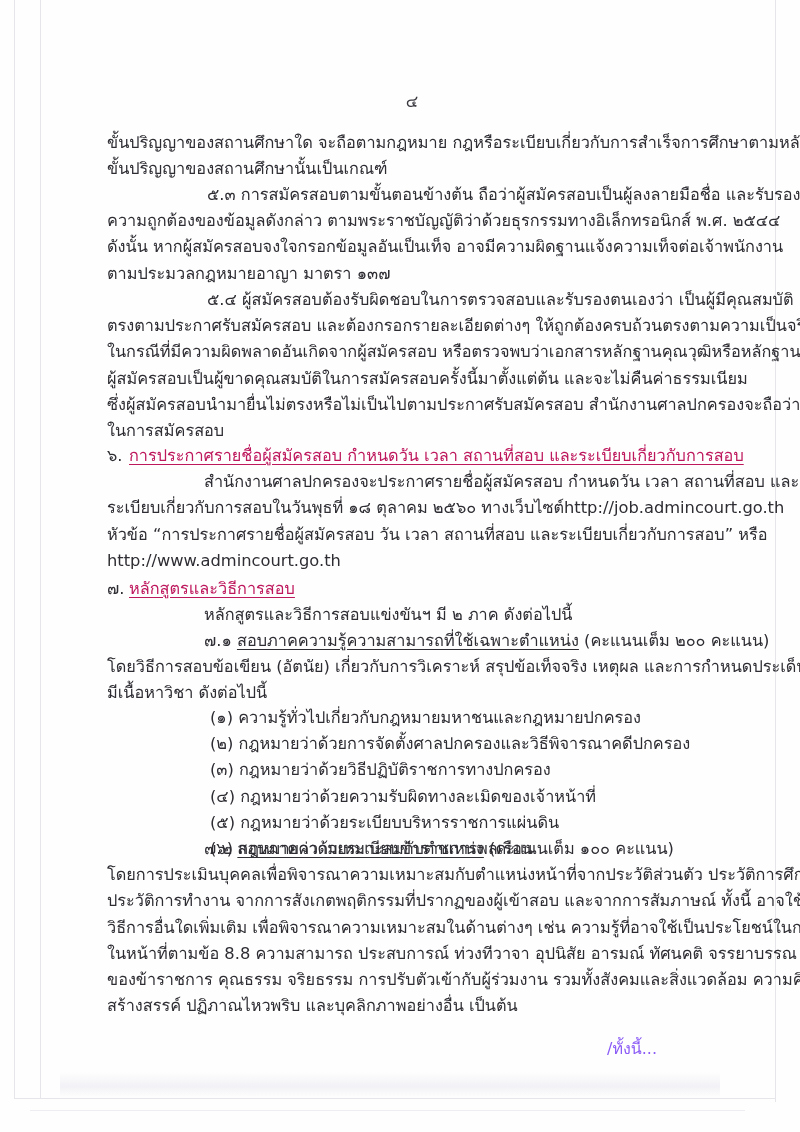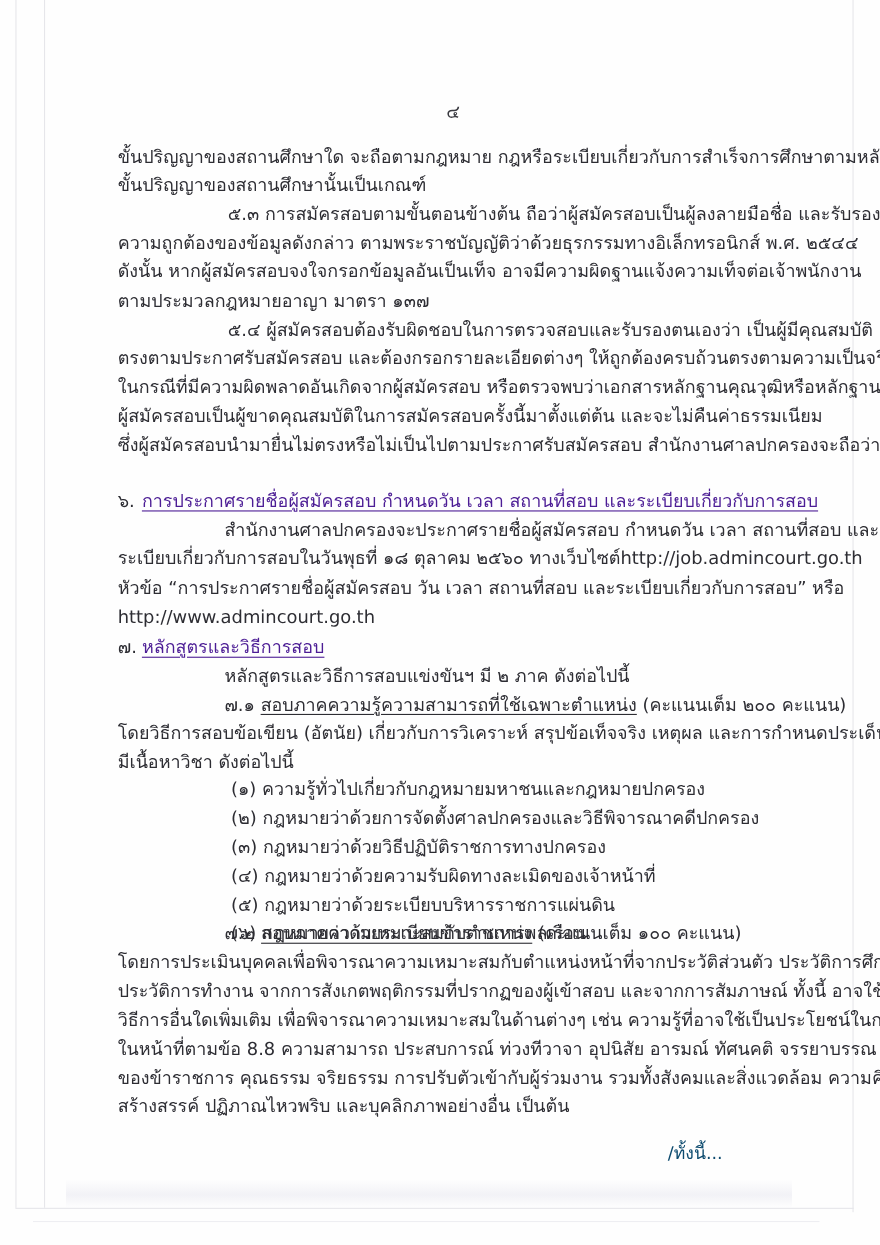--- a/index.html
+++ b/index.html
@@ -85,33 +85,33 @@
   .ln.ind-list   { padding-left: 103px; }
   .ln.ind-head2  { padding-left: 0; }
 
   .hd-num {
     display: inline-block;
     min-width: 22px;
   }
 
   .u { text-decoration: underline; text-underline-offset: 2.5px; }
 
-  .bold-ish { color: #4c1d95; margin-top: 16px; }
+  .bold-ish { color: #be185d; margin-top: 16px; }
 
   .url { font-family: "DejaVu Sans", "Liberation Sans", sans-serif; }
 
   .footer-note {
     position: absolute;
     left: 0;
     top: 1036px;
     width: 610px;
     text-align: right;
     padding-right: 60px;
     font-size: 16px;
-    color: #0c4a6e;
+    color: #8b5cf6;
     box-sizing: border-box;
   }
 </style>
 </head>
 <body>
 
 <div class="page">
 
   <div class="scan-line v-left-a"></div>
   <div class="scan-line v-left-b"></div>
@@ -135,20 +135,21 @@
       <span class="ln ind-para">ดังนั้น หากผู้สมัครสอบจงใจกรอกข้อมูลอันเป็นเท็จ อาจมีความผิดฐานแจ้งความเท็จต่อเจ้าพนักงาน</span>
       <span class="ln ind-para">ตามประมวลกฎหมายอาญา มาตรา ๑๓๗</span>
     </div>
 
     <div class="body-block" style="top:287px;">
       <span class="ln ind-sub">๕.๔ ผู้สมัครสอบต้องรับผิดชอบในการตรวจสอบและรับรองตนเองว่า เป็นผู้มีคุณสมบัติ</span>
       <span class="ln ind-para">ตรงตามประกาศรับสมัครสอบ และต้องกรอกรายละเอียดต่างๆ ให้ถูกต้องครบถ้วนตรงตามความเป็นจริง</span>
       <span class="ln ind-para">ในกรณีที่มีความผิดพลาดอันเกิดจากผู้สมัครสอบ หรือตรวจพบว่าเอกสารหลักฐานคุณวุฒิหรือหลักฐานอื่นใด</span>
       <span class="ln ind-para">ผู้สมัครสอบเป็นผู้ขาดคุณสมบัติในการสมัครสอบครั้งนี้มาตั้งแต่ต้น และจะไม่คืนค่าธรรมเนียม</span>
       <span class="ln ind-para">ซึ่งผู้สมัครสอบนำมายื่นไม่ตรงหรือไม่เป็นไปตามประกาศรับสมัครสอบ สำนักงานศาลปกครองจะถือว่า</span>
+      <span class="ln ind-para">ในการสมัครสอบ</span>
     </div>
 
     <div class="body-block" style="top:443px;">
       <span class="ln ind-head2"><span class="hd-num">๖.</span><span class="u bold-ish">การประกาศรายชื่อผู้สมัครสอบ กำหนดวัน เวลา สถานที่สอบ และระเบียบเกี่ยวกับการสอบ</span></span>
       <span class="ln ind-body">สำนักงานศาลปกครองจะประกาศรายชื่อผู้สมัครสอบ กำหนดวัน เวลา สถานที่สอบ และ</span>
       <span class="ln ind-para url">ระเบียบเกี่ยวกับการสอบในวันพุธที่ ๑๘ ตุลาคม ๒๕๖๐ ทางเว็บไซต์http://job.admincourt.go.th</span>
       <span class="ln ind-para">หัวข้อ “การประกาศรายชื่อผู้สมัครสอบ วัน เวลา สถานที่สอบ และระเบียบเกี่ยวกับการสอบ” หรือ</span>
       <span class="ln ind-para url">http://www.admincourt.go.th</span>
     </div>
 

